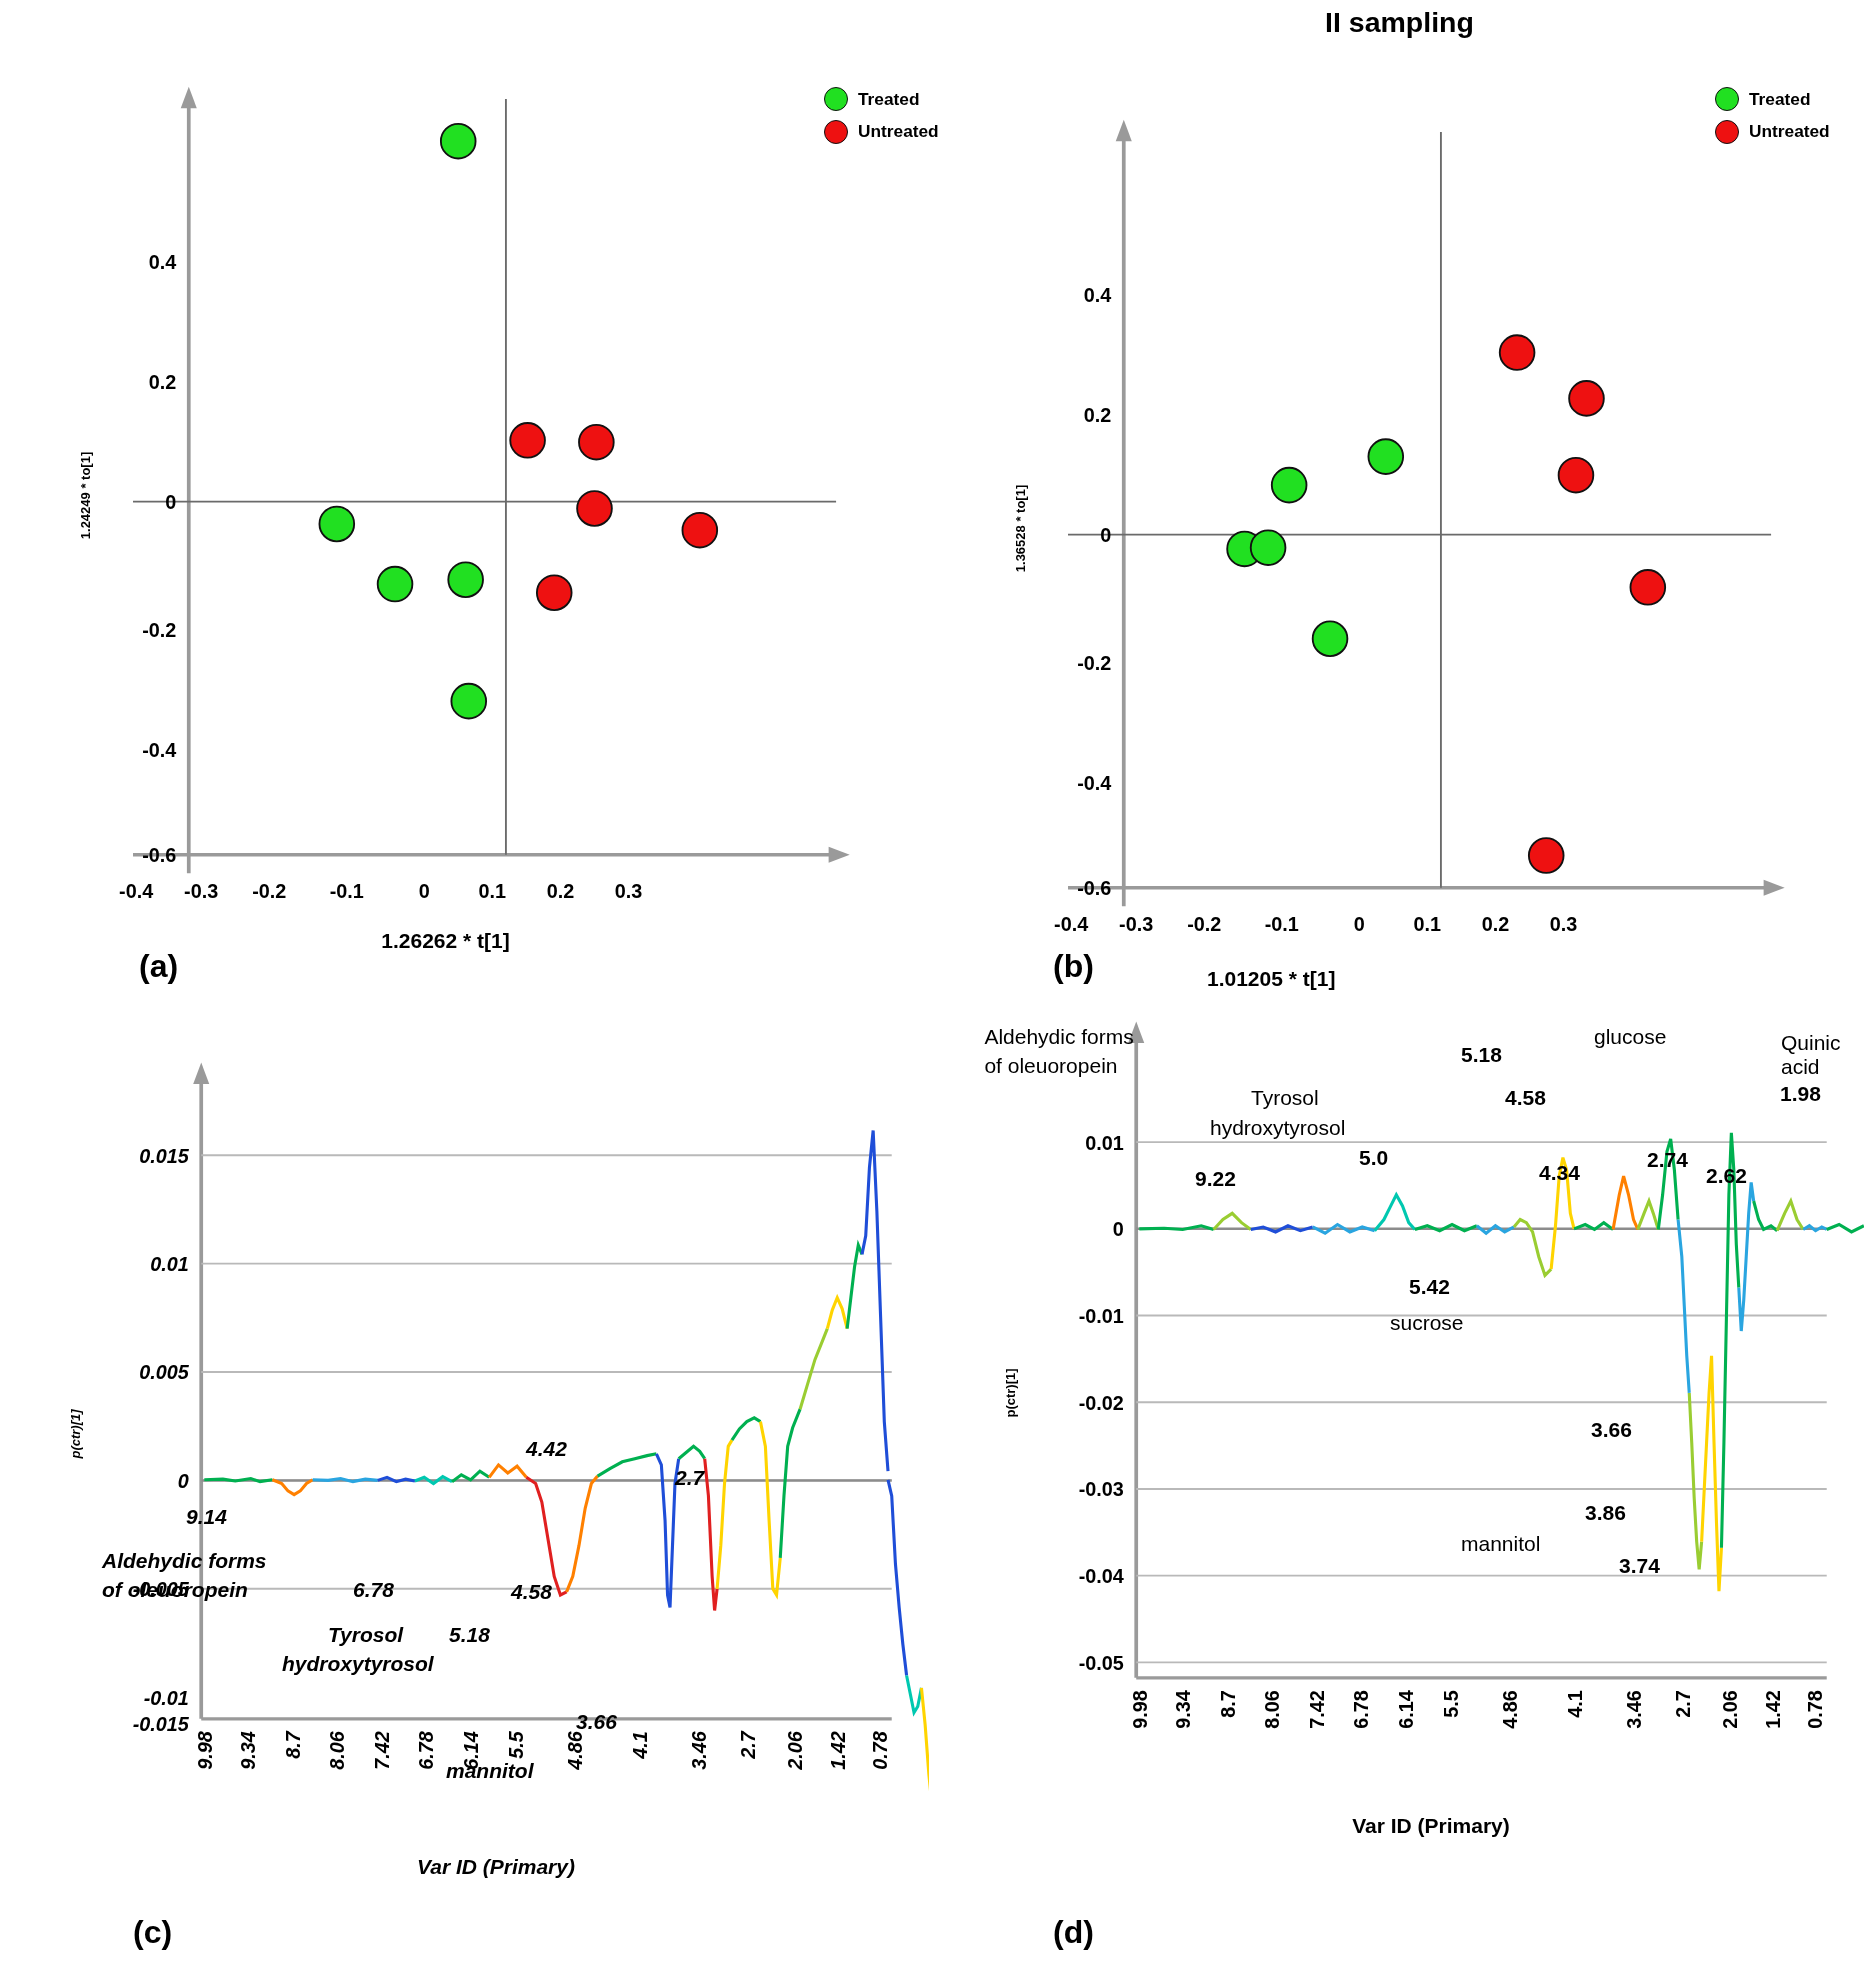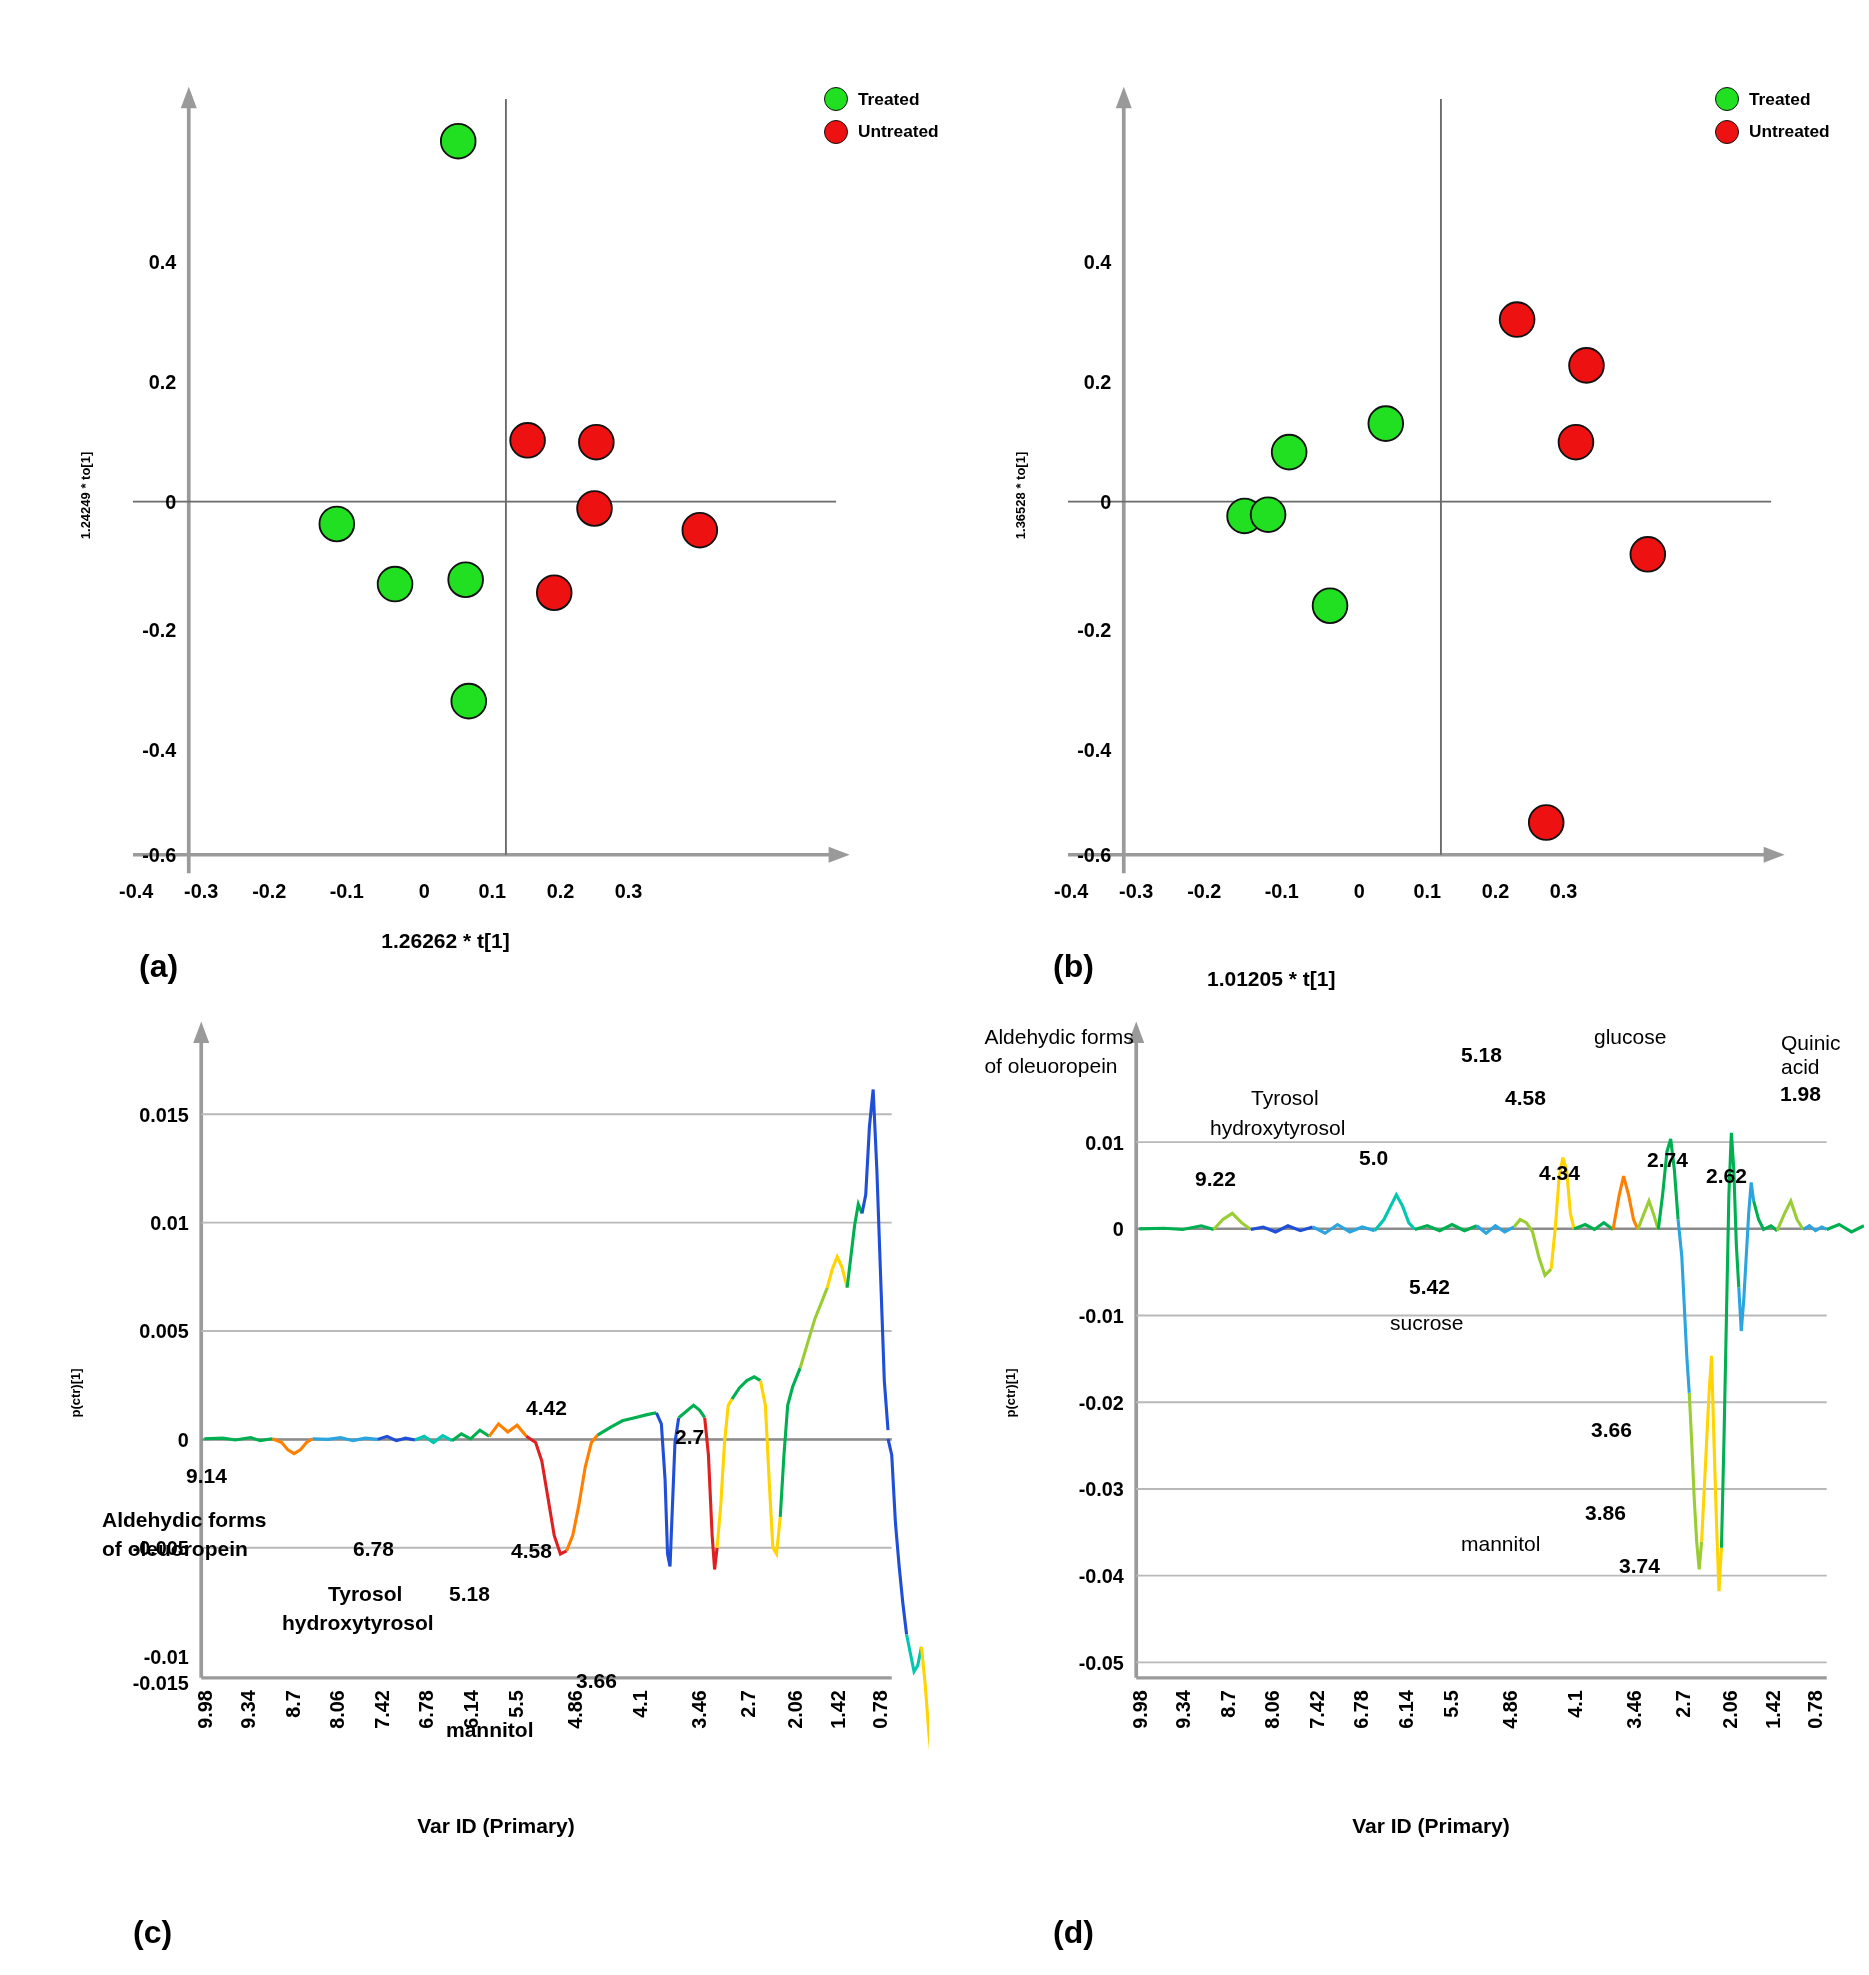--- a/index.html
+++ b/index.html
@@ -90,20 +90,21 @@
     </div>
     <div style="display:flex;align-items:center;gap:10px;">
       <span style="width:22px;height:22px;border-radius:50%;background:#ee1111;border:1.9px solid #111;display:inline-block;"></span>
       <span class="legend-txt">Untreated</span>
     </div>
   </div>
 </div>
 <div class="panel-letter" style="left:139px;top:948px;">(a)</div>
 
 <div class="panel" style="left:972px;top:6.2px;width:892px;height:991px;">
+  <div class="ttl" style="width:855px;">II sampling</div>
 
   <svg width="892" height="917" viewBox="0 0 1440 1480">
     <line x1="245" y1="1400" x2="245" y2="150" stroke="#9a9a9a" stroke-width="6"></line>
     <polygon points="245,130 232,165 258,165" fill="#9a9a9a"></polygon>
     <line x1="155" y1="1370" x2="1290" y2="1370" stroke="#9a9a9a" stroke-width="6"></line>
     <polygon points="1312,1370 1278,1357 1278,1383" fill="#9a9a9a"></polygon>
     <line x1="757" y1="150" x2="757" y2="1370" stroke="#6a6a6a" stroke-width="3"></line>
     <line x1="155" y1="800" x2="1290" y2="800" stroke="#6a6a6a" stroke-width="3"></line>
 
     <g class="tick" fill="#000" text-anchor="end">
@@ -151,21 +152,21 @@
       <span class="legend-txt">Treated</span>
     </div>
     <div style="display:flex;align-items:center;gap:10px;">
       <span style="width:22px;height:22px;border-radius:50%;background:#ee1111;border:1.9px solid #111;display:inline-block;"></span>
       <span class="legend-txt">Untreated</span>
     </div>
   </div>
 </div>
 <div class="panel-letter" style="left:1053px;top:948px;">(b)</div>
 
-<div class="panel" style="left:37px;top:1009px;width:892px;height:898px;">
+<div class="panel" style="left:37px;top:1050px;width:892px;height:898px;font-style:italic;">
   <svg width="892" height="867" viewBox="0 0 1440 1400">
 
     <line x1="265" y1="1080" x2="265" y2="40" stroke="#9a9a9a" stroke-width="6"></line>
     <polygon points="265,20 252,55 278,55" fill="#9a9a9a"></polygon>
 
     <line x1="265" y1="1080" x2="1380" y2="1080" stroke="#9a9a9a" stroke-width="5"></line>
 
     <g stroke="#b9b9b9" stroke-width="3">
       <line x1="265" y1="170" x2="1380" y2="170"></line>
       <line x1="265" y1="345" x2="1380" y2="345"></line>

